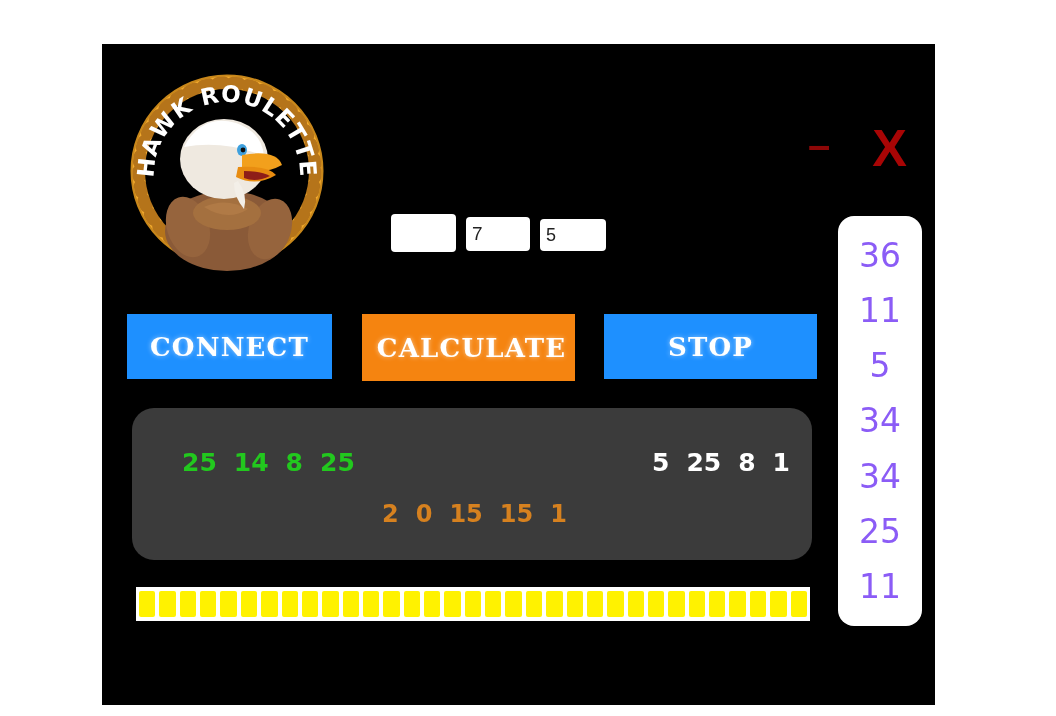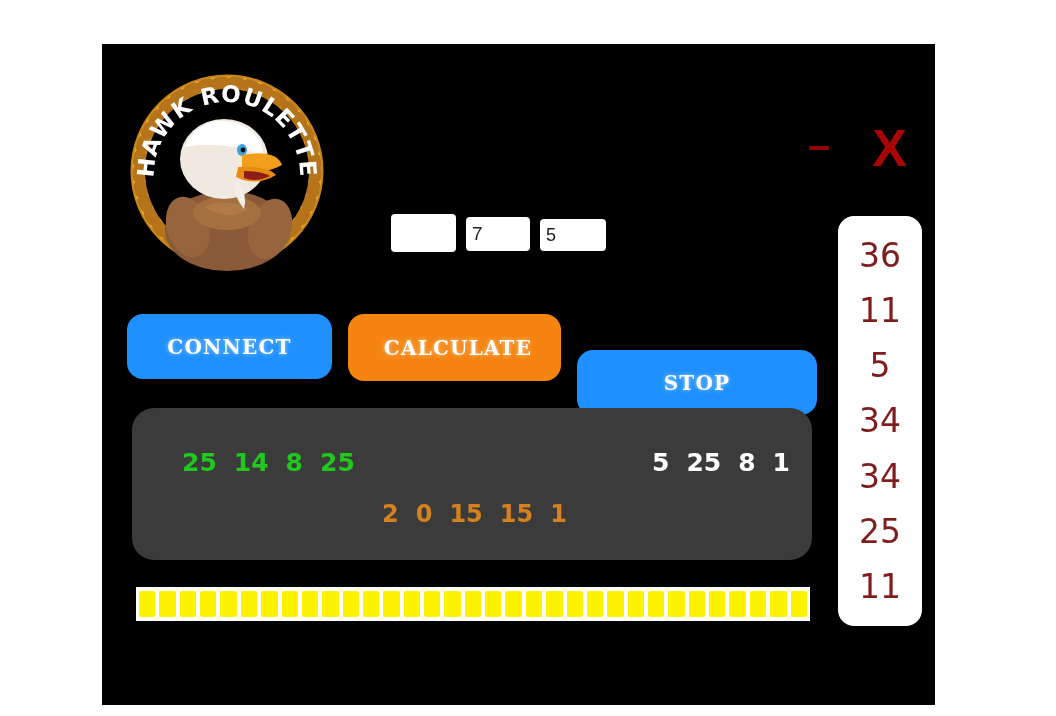--- a/index.html
+++ b/index.html
@@ -93,32 +93,32 @@
   #button-row {
     position: absolute;
     left: 25px;
     top: 270px;
     width: 690px;
     display: flex;
     justify-content: space-between;
   }
   .action-btn {
     border: none;
-    border-radius: 16px;
+    border-radius: 0;
     color: #ffffff;
-    font-size: 20px;
+    font-size: 26px;
     font-weight: bold;
     letter-spacing: 1.2px;
     cursor: pointer;
     font-family: "DejaVu Serif", serif;
     text-shadow: 0 0 5px rgba(255,255,255,0.55);
   }
   #connect-button { width: 205px; height: 65px; background: #1e90ff; }
   #calculate-button { width: 213px; height: 67px; background: #f58410; padding-left: 7px; }
-  #stop-button { width: 240px; height: 65px; background: #1e90ff; margin-top: 36px; }
+  #stop-button { width: 213px; height: 65px; background: #1e90ff; }
 
   
   #results-panel {
     position: absolute;
     left: 30px;
     top: 364px;
     width: 680px;
     height: 152px;
     background: #3b3b3b;
     border-radius: 22px;
@@ -163,21 +163,21 @@
     height: 410px;
     background: #ffffff;
     border-radius: 16px;
     display: flex;
     flex-direction: column;
     align-items: center;
     justify-content: space-around;
     padding: 12px 0;
   }
   .history-item {
-    color: #7f1d1d;
+    color: #8b5cf6;
     font-size: 33px;
     font-family: "DejaVu Sans", sans-serif;
     line-height: 1;
   }
 </style>
 </head>
 <body>
 
 <div id="app-window">
 

